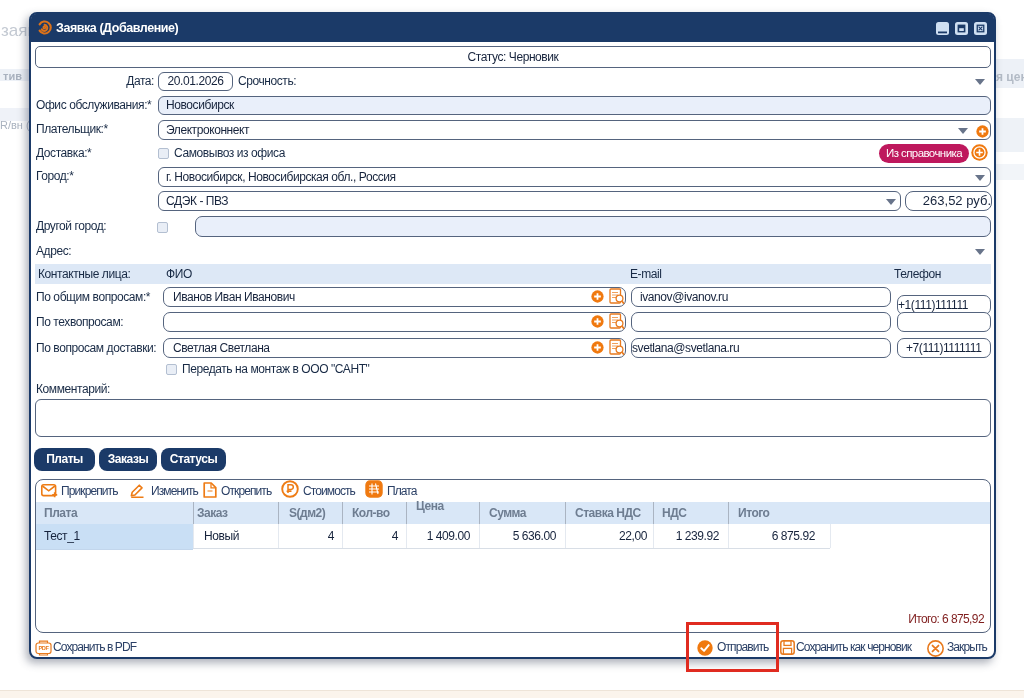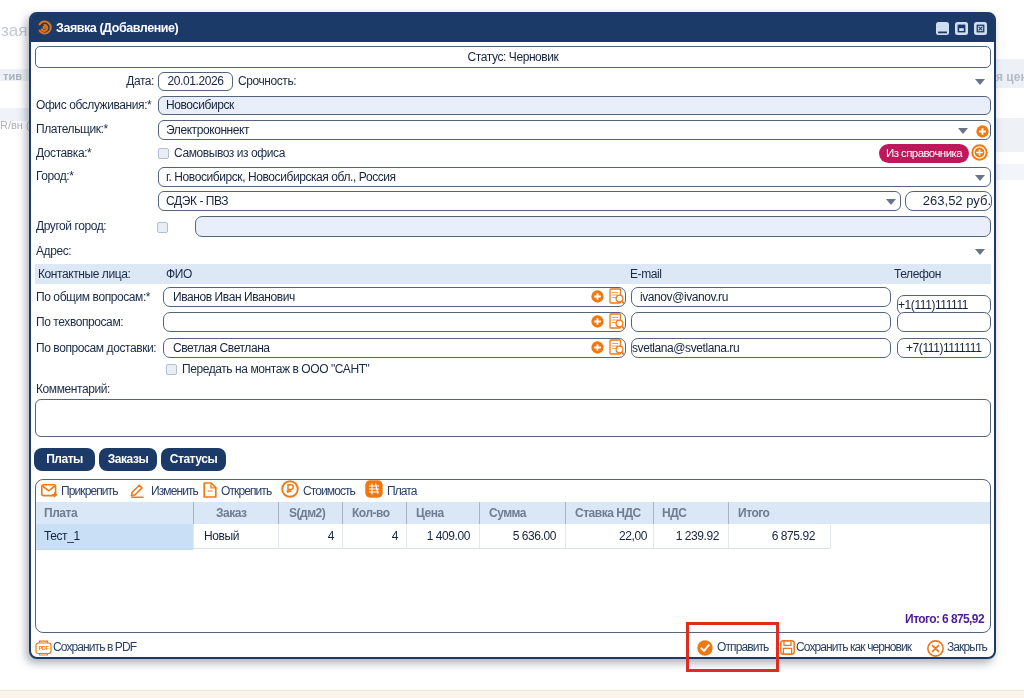--- a/index.html
+++ b/index.html
@@ -196,24 +196,24 @@
   </svg>
   <div class="tb" style="left:267px;top:4px">Стоимость</div>
   <svg class="abs" style="left:329px;top:0px" width="18" height="18" viewBox="0 0 18 18">
    <rect x="0.9" y="0.9" width="16.2" height="16.2" rx="4" fill="#f0790f" stroke="#ee7c15" stroke-width="1.2"></rect>
    <path d="M4 6 H14 M4 9 H14 M4 12 H14 M7 3.5 V14.5 M10.5 3.5 L13 14" stroke="#fff" stroke-width="1.1"></path>
   </svg>
   <div class="tb" style="left:351px;top:4px">Плата</div>
 
   <div class="abs" style="left:0;top:22px;width:954px;height:22px;background:#d9e7f7"></div>
   <div class="th" style="left:8px;top:22px">Плата</div>
-  <div class="th" style="left:180px;top:22px">Заказ</div>
+  <div class="th" style="left:161px;top:22px">Заказ</div>
   <div class="th" style="left:253px;top:22px">S(дм2)</div>
   <div class="th" style="left:316px;top:22px">Кол-во</div>
-  <div class="th" style="left:380px;top:22px">Цена</div>
+  <div class="th" style="left:380px;top:15px">Цена</div>
   <div class="th" style="left:453px;top:22px">Сумма</div>
   <div class="th" style="left:539px;top:22px">Ставка НДС</div>
   <div class="th" style="left:626px;top:22px">НДС</div>
   <div class="th" style="left:702px;top:22px">Итого</div>
   <div class="vsep" style="left:157px;top:22px;height:22px"></div>
   <div class="vsep" style="left:242px;top:22px;height:22px"></div>
   <div class="vsep" style="left:306px;top:22px;height:22px"></div>
   <div class="vsep" style="left:370px;top:22px;height:22px"></div>
   <div class="vsep" style="left:443px;top:22px;height:22px"></div>
   <div class="vsep" style="left:529px;top:22px;height:22px"></div>
@@ -235,21 +235,21 @@
   <div class="vsep" style="left:157px;top:44px;height:24px;background:#e4e9f0"></div>
   <div class="vsep" style="left:242px;top:44px;height:24px;background:#e4e9f0"></div>
   <div class="vsep" style="left:306px;top:44px;height:24px;background:#e4e9f0"></div>
   <div class="vsep" style="left:370px;top:44px;height:24px;background:#e4e9f0"></div>
   <div class="vsep" style="left:443px;top:44px;height:24px;background:#e4e9f0"></div>
   <div class="vsep" style="left:529px;top:44px;height:24px;background:#e4e9f0"></div>
   <div class="vsep" style="left:617px;top:44px;height:24px;background:#e4e9f0"></div>
   <div class="vsep" style="left:692px;top:44px;height:24px;background:#e4e9f0"></div>
   <div class="vsep" style="left:794px;top:44px;height:24px;background:#e4e9f0"></div>
 
-  <div class="abs" style="right:6px;top:132px;font-size:12px;letter-spacing:-0.05em;font-weight:bold;color:#4c1d95">Итого: 6 875,92</div>
+  <div class="abs" style="right:6px;top:132px;font-size:12px;letter-spacing:-0.05em;font-weight:normal;color:#7f1d1d">Итого: 6 875,92</div>
  </div>
 
  <svg class="abs" style="left:4px;top:626px" width="17" height="16" viewBox="0 0 17 16">
   <rect x="1" y="3" width="15" height="10.5" rx="2.2" fill="none" stroke="#e87a1e" stroke-width="1.2"></rect>
   <path d="M4.5 3 V1.2 H12.5 V3 M4.5 13.5 V15 H12.5 V13.5" fill="none" stroke="#e87a1e" stroke-width="1.2"></path>
   <text x="8.6" y="10.4" font-family="Liberation Sans" font-size="5.6" font-weight="bold" fill="#e87a1e" text-anchor="middle" letter-spacing="-0.3">PDF</text>
  </svg>
  <div class="tb" style="left:22px;top:626px;line-height:15px">Сохранить в PDF</div>
  <svg class="abs" style="left:666px;top:626px" width="16" height="16" viewBox="0 0 15 15">
   <circle cx="7.5" cy="7.5" r="7.2" fill="#f0790f"></circle>

